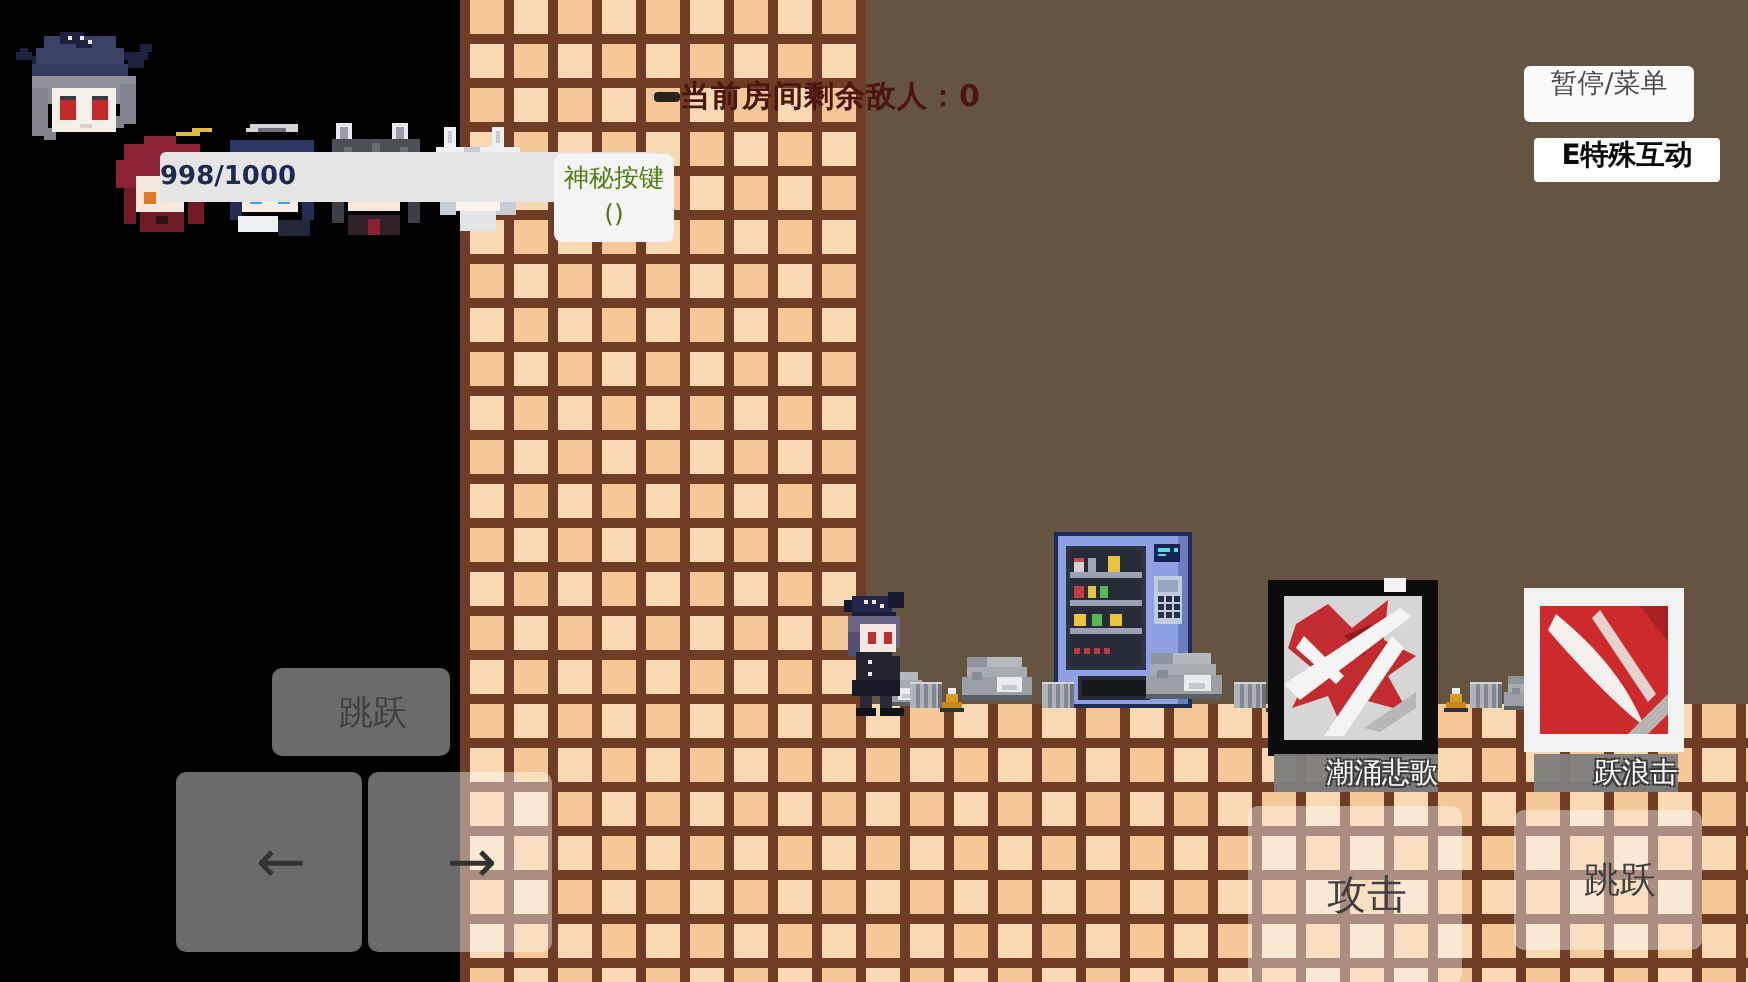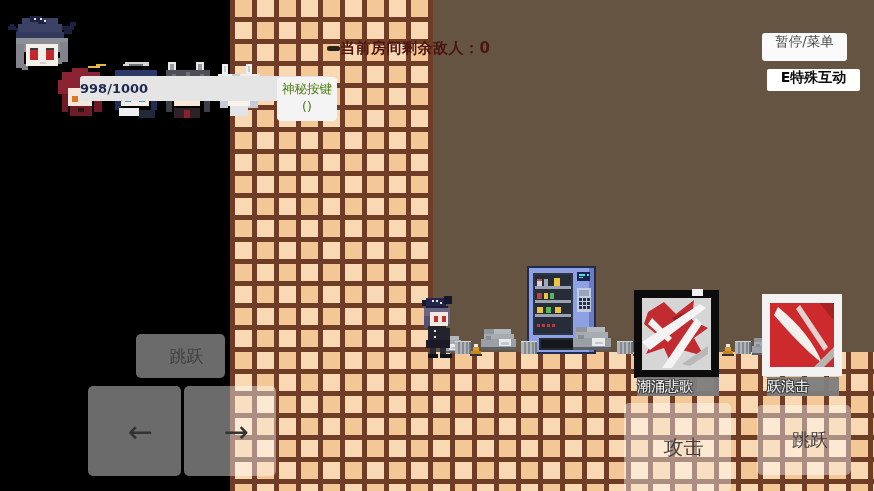--- a/index.html
+++ b/index.html
@@ -58,21 +58,21 @@
 
   
   .skill{ z-index:3; }
   .skill1{ left:634px; top:290px; width:85px; height:88px; background:#0c0c0c; }
   .skill1 svg{ position:absolute; left:8px; top:8px; }
   .skill1-notch{ left:692px; top:289px; width:11px; height:7px; background:#f2f2f2; z-index:4; }
   .skill2{ left:762px; top:294px; width:80px; height:82px; background:#f2f2f2; }
   .skill2 svg{ position:absolute; left:8px; top:9px; }
   .skill-label{
     z-index:4; background:rgba(125,125,125,0.95); color:#ffffff; font-size:14px;
-    display:flex; align-items:center; justify-content:flex-start;
+    display:flex; align-items:center; justify-content:flex-end;
     text-shadow:1px 1px 0 #3a3a3a, -1px -1px 0 #3a3a3a, 1px -1px 0 #3a3a3a, -1px 1px 0 #3a3a3a;
   }
   .skill-label-1{ left:637px; top:377px; width:82px; height:19px; }
   .skill-label-2{ left:767px; top:377px; width:72px; height:19px; }
 </style>
 </head>
 <body>
 
 <div id="stage">
 

